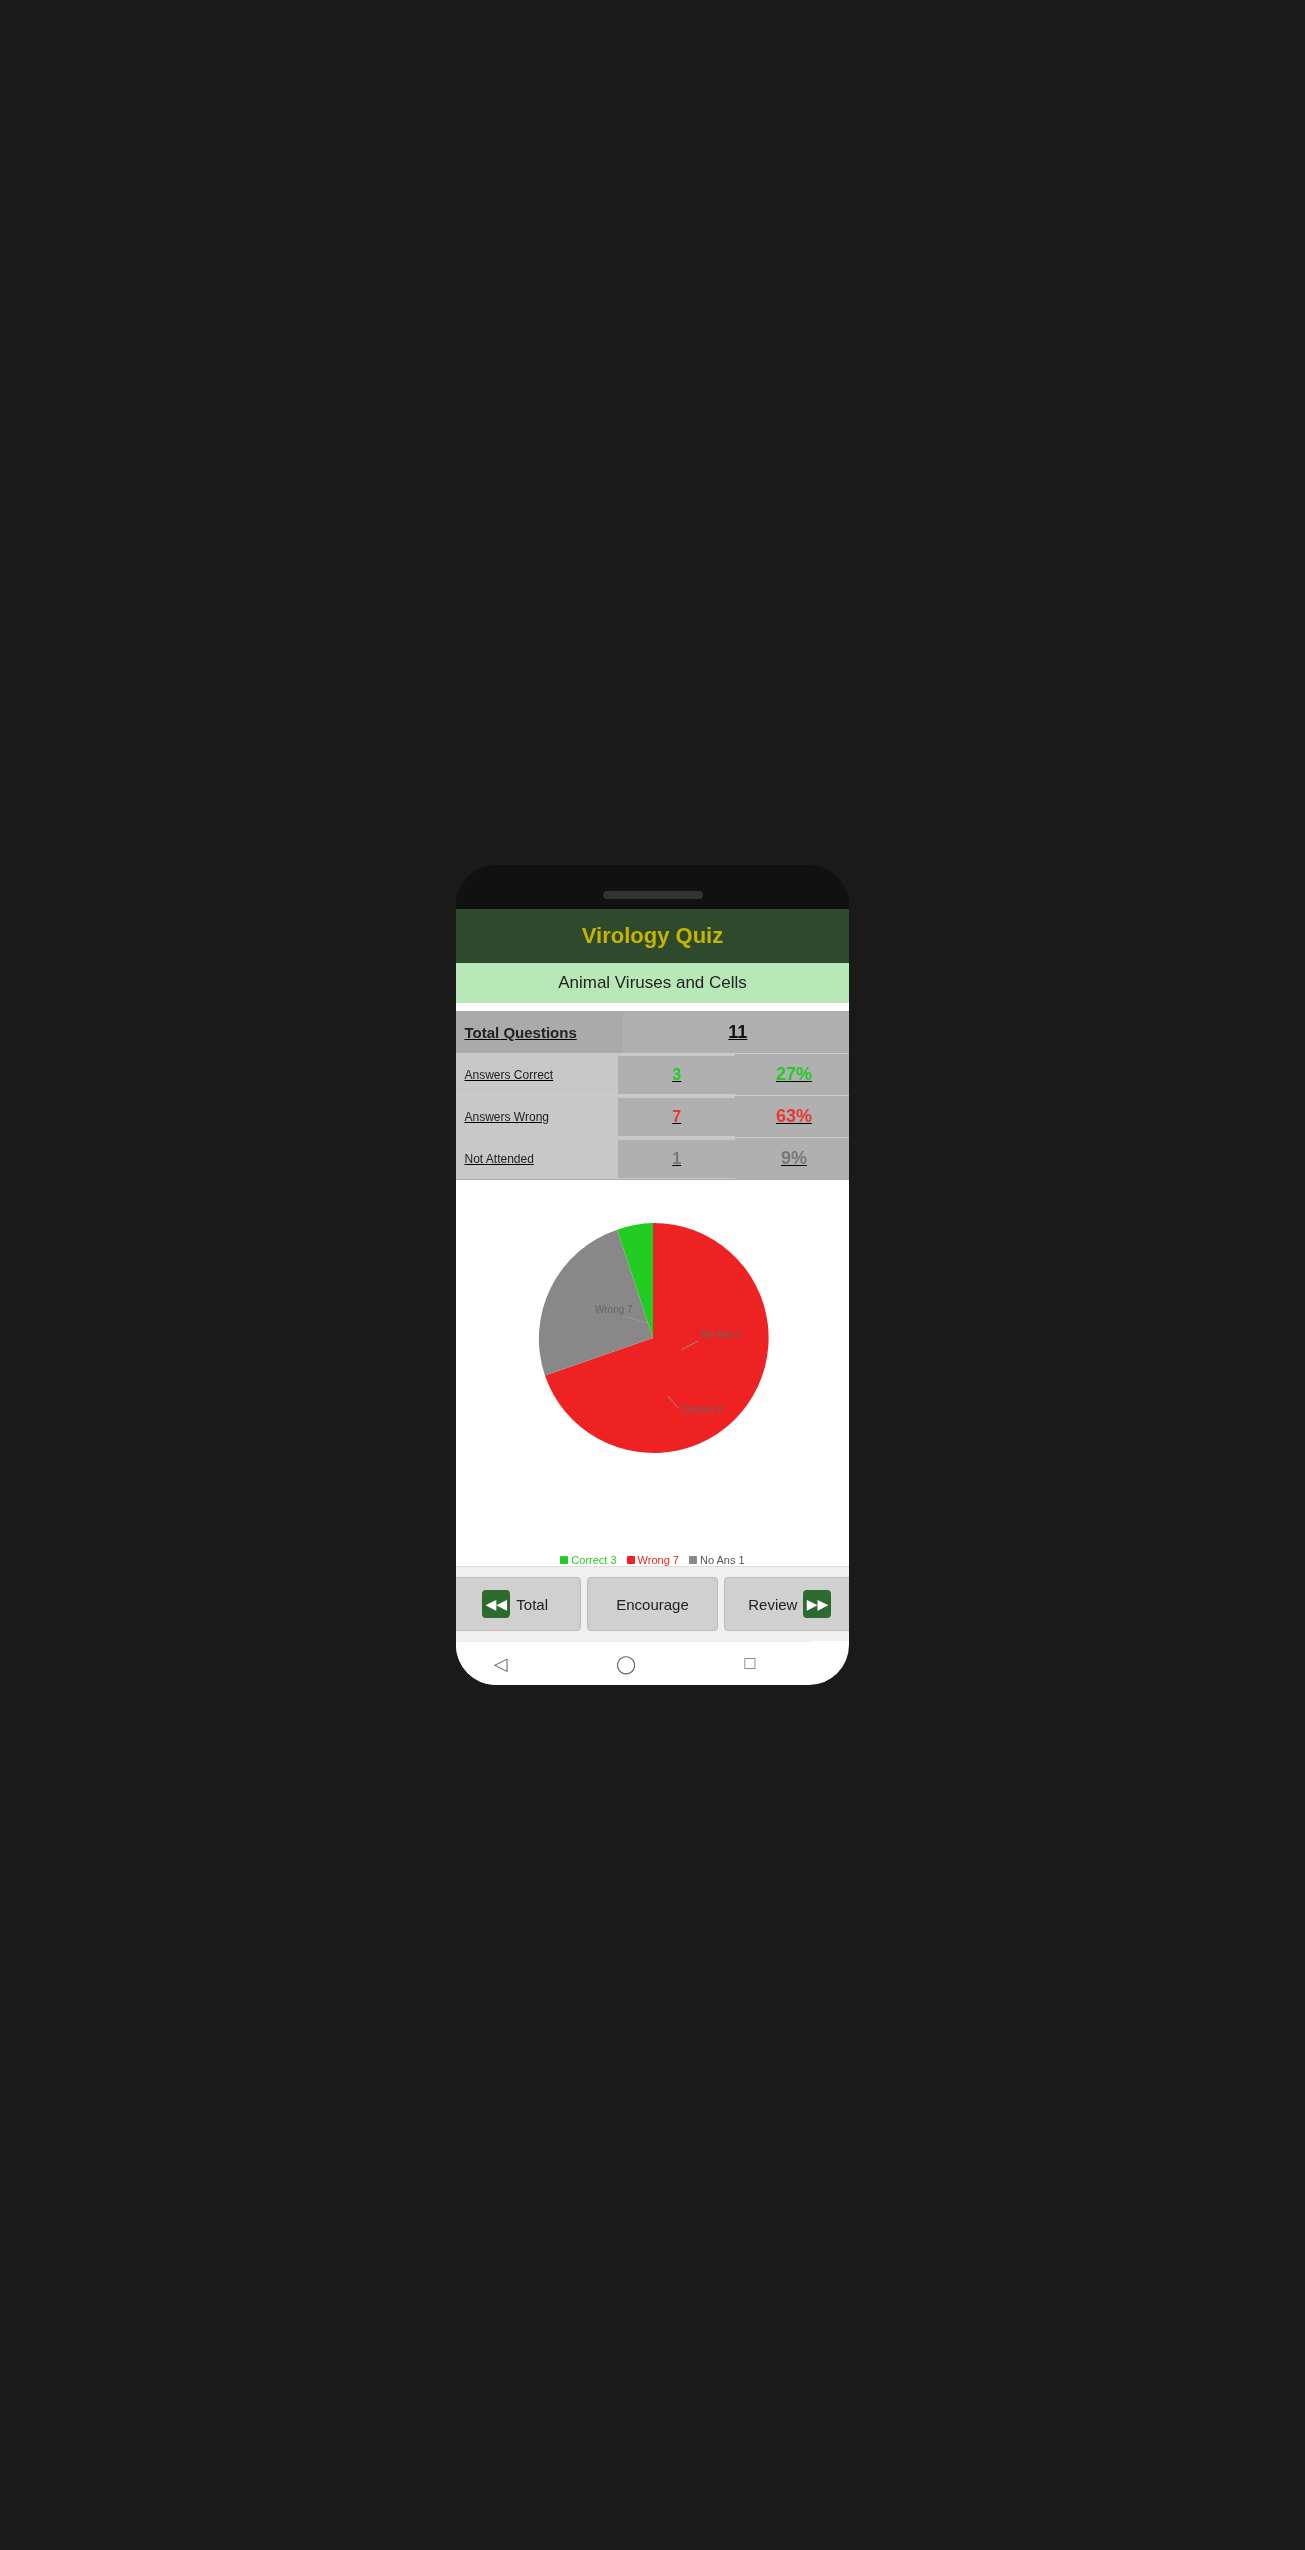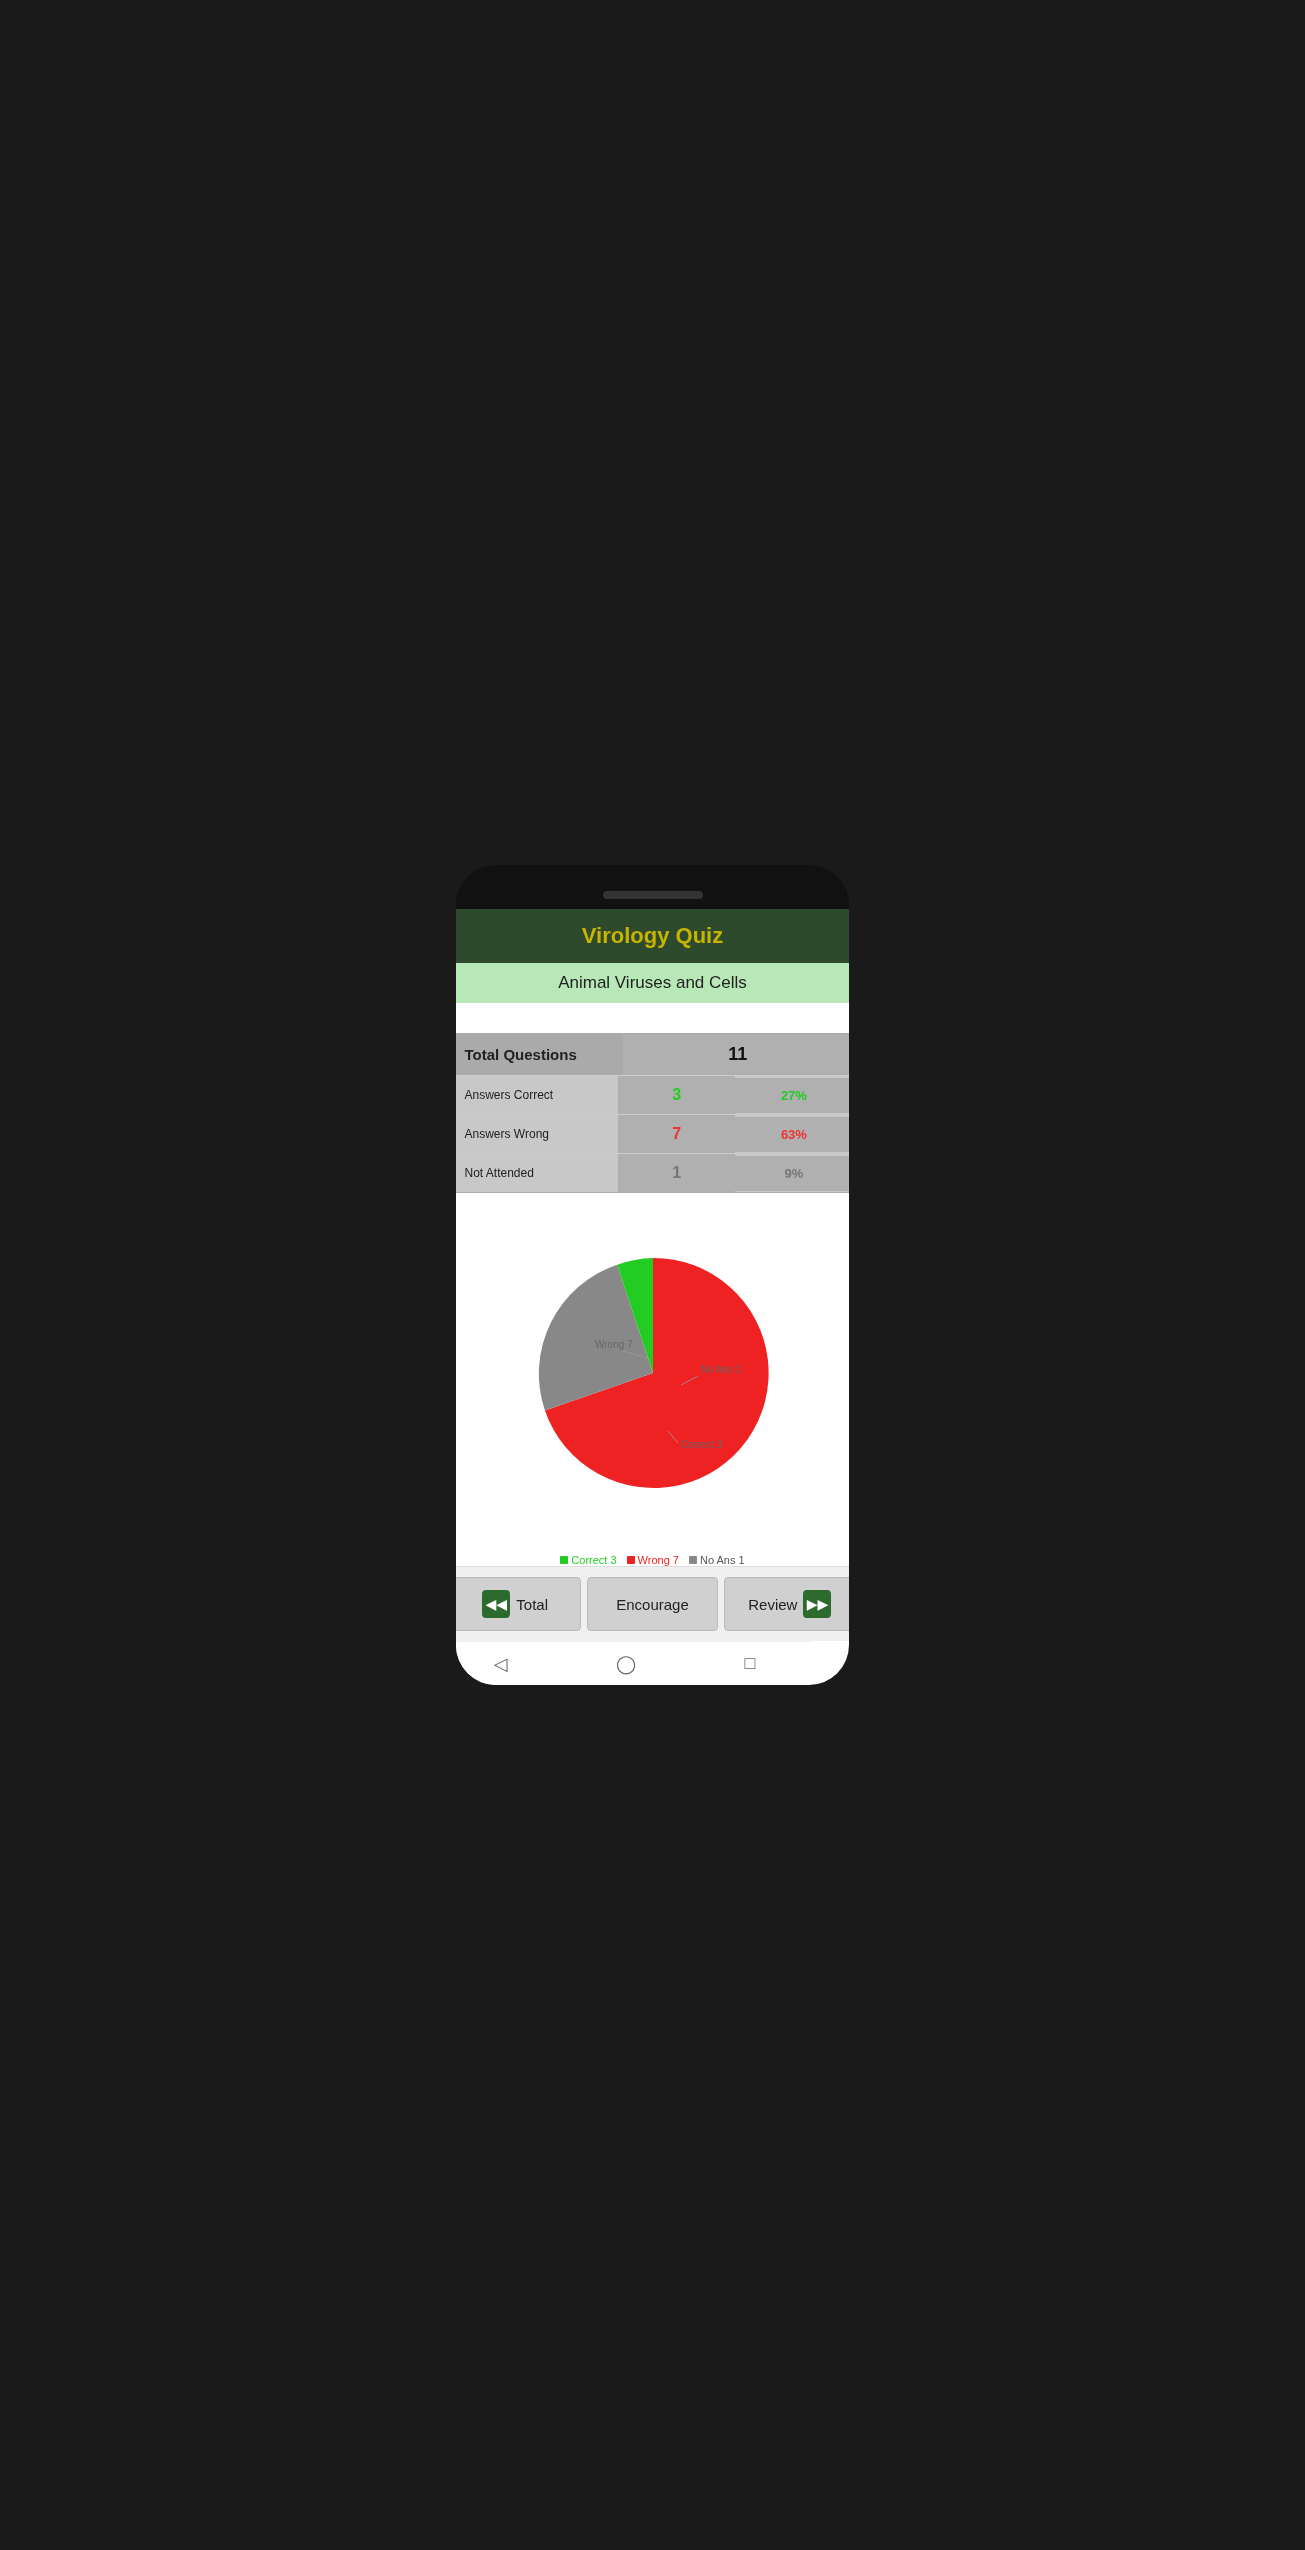--- a/index.html
+++ b/index.html
@@ -61,24 +61,25 @@
       background: #b8e8b8;
       padding: 10px 0;
       text-align: center;
     }
     .subtitle-text {
       color: #222;
       font-size: 17px;
       font-weight: 500;
     }
     .stats-table {
-      margin: 30px 12px;
+      margin: 8px 12px;
       border: 1px solid #aaa;
       border-radius: 4px;
       overflow: hidden;
+      text-decoration: underline;
     }
     .stats-row {
       display: flex;
       align-items: center;
       border-bottom: 1px solid #ccc;
     }
     .stats-row:last-child { border-bottom: none; }
     .stats-row.header-row {
       background: #aaa;
     }
@@ -100,21 +101,21 @@
       padding: 10px 8px;
       text-align: center;
       font-size: 16px;
       font-weight: bold;
       background: #b0b0b0;
     }
     .stats-pct {
       flex: 1;
       padding: 10px 8px;
       text-align: center;
-      font-size: 13px;
+      font-size: 18px;
       font-weight: bold;
       background: #b0b0b0;
     }
     .color-green { color: #22cc22; }
     .color-red { color: #ee3333; }
     .color-gray { color: #777; }
     .total-value {
       font-size: 18px;
       font-weight: bold;
       color: #111;

